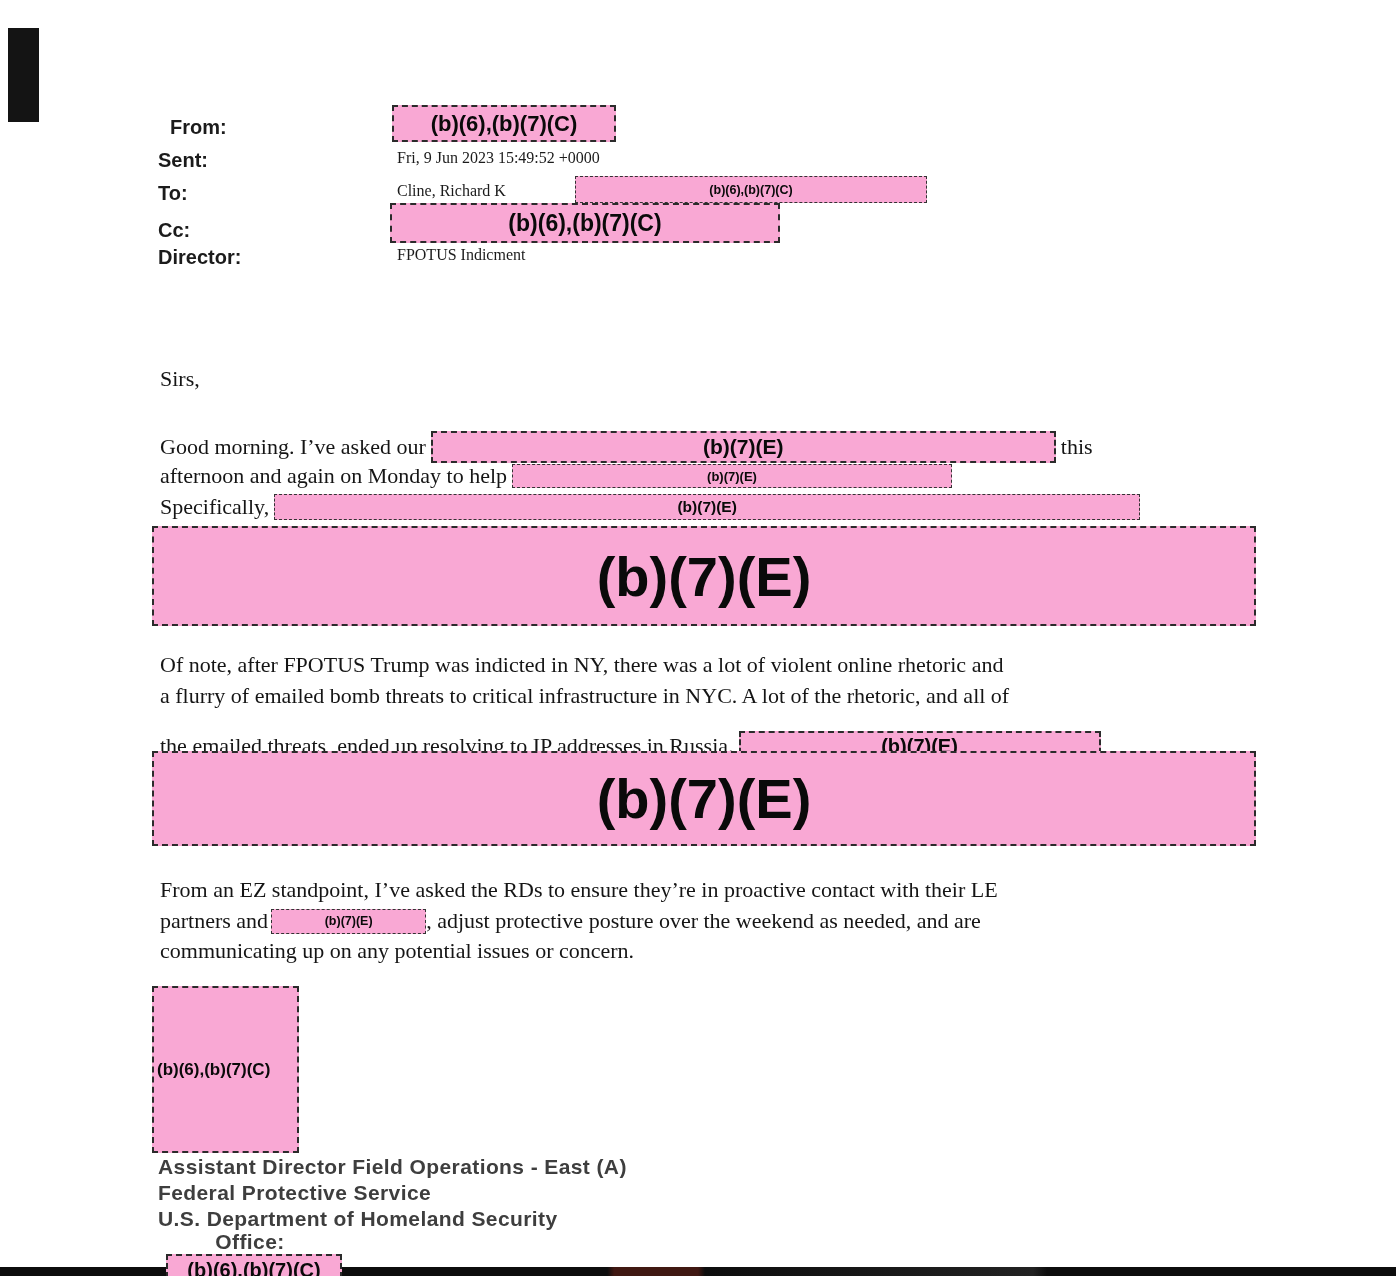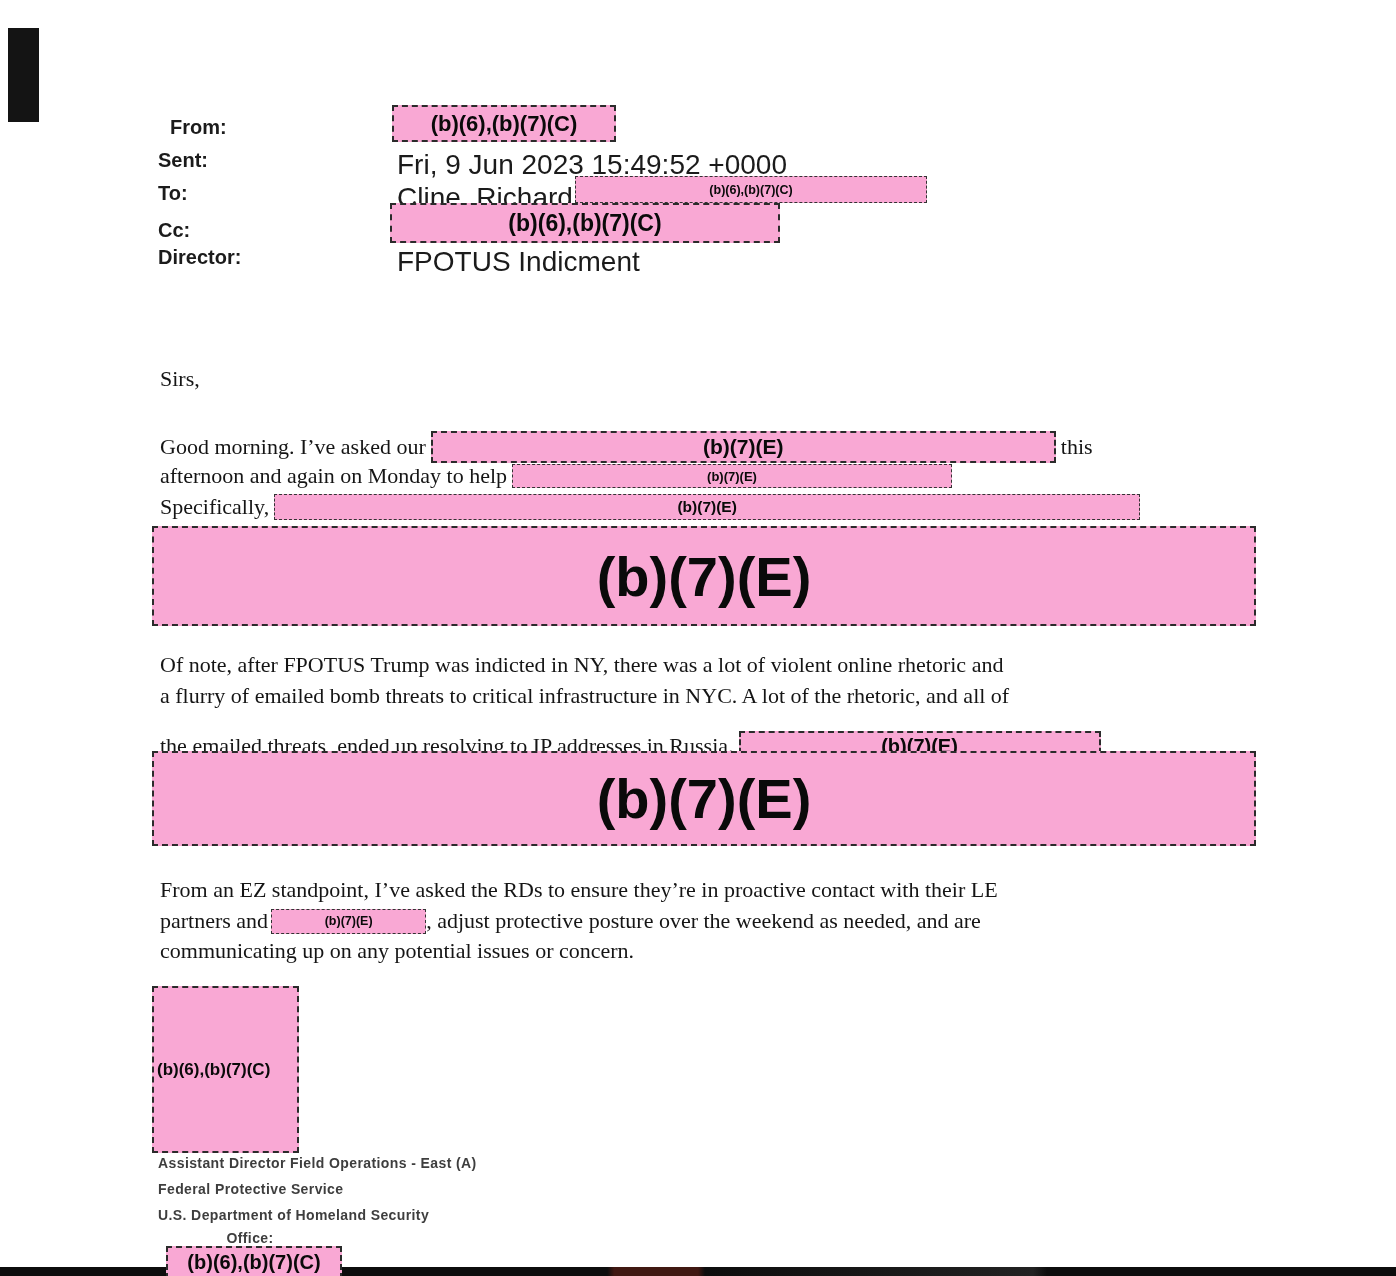--- a/index.html
+++ b/index.html
@@ -8,42 +8,42 @@
     background:#ffffff; overflow:hidden;
     font-family:"Liberation Sans", sans-serif;
   }
   .abs { position:absolute; }
   
   .corner-bar { position:absolute; left:8px; top:28px; width:31px; height:94px; background:#141414; }
   .bottom-bar { position:absolute; left:0; top:1267px; width:1396px; height:9px;
     background:linear-gradient(90deg,#0d0d0d 0%,#0d0d0d 43.5%,#401812 44%,#401812 50%,#0d0d0d 50.5%,#222 74%,#0d0d0d 75%,#0d0d0d 100%); }
   
   .hlabel { position:absolute; font-weight:bold; font-size:20px; color:#1b1b1b; }
-  .hvalue { position:absolute; font-size:28px; color:#1b1b1b; }
+  .hvalue { position:absolute; font-size:16px; color:#1b1b1b;font-family:Liberation Serif, serif; }
   
   .rbox {
     border:2px dashed #2b2b2b; background:#f9a8d4; box-sizing:border-box;
     display:flex; align-items:center; justify-content:center;
     font-family:"Liberation Sans", sans-serif; font-weight:bold; color:#0a0a0a;
     flex:0 0 auto;
   }
   .rbox.thin { border-width:1px; border-color:#333; }
   
   .bline {
     position:absolute; display:flex; align-items:center;
     white-space:nowrap; font-family:"Liberation Serif", serif;
     font-size:22px; color:#151515;
   }
   .bline .txt { flex:0 0 auto; }
   .gap-l { margin-left:5px; }
   .gap-r { margin-right:5px; }
   
   .sig {
     position:absolute; font-family:"Liberation Sans", sans-serif;
-    font-weight:bold; font-size:14px; color:#3e3e3e; letter-spacing:0.4px;
+    font-weight:bold; font-size:21px; color:#3e3e3e; letter-spacing:0.4px;
     white-space:nowrap;
   }
   .sigbox-label {
     position:absolute; left:3px; top:50%; transform:translateY(-50%);
     font-family:"Liberation Sans", sans-serif; font-weight:bold; font-size:17px; color:#0a0a0a;
     white-space:nowrap;
   }
   .office-row { position:absolute; display:flex; align-items:center; white-space:nowrap;flex-direction:column; }
 </style>
 </head>

